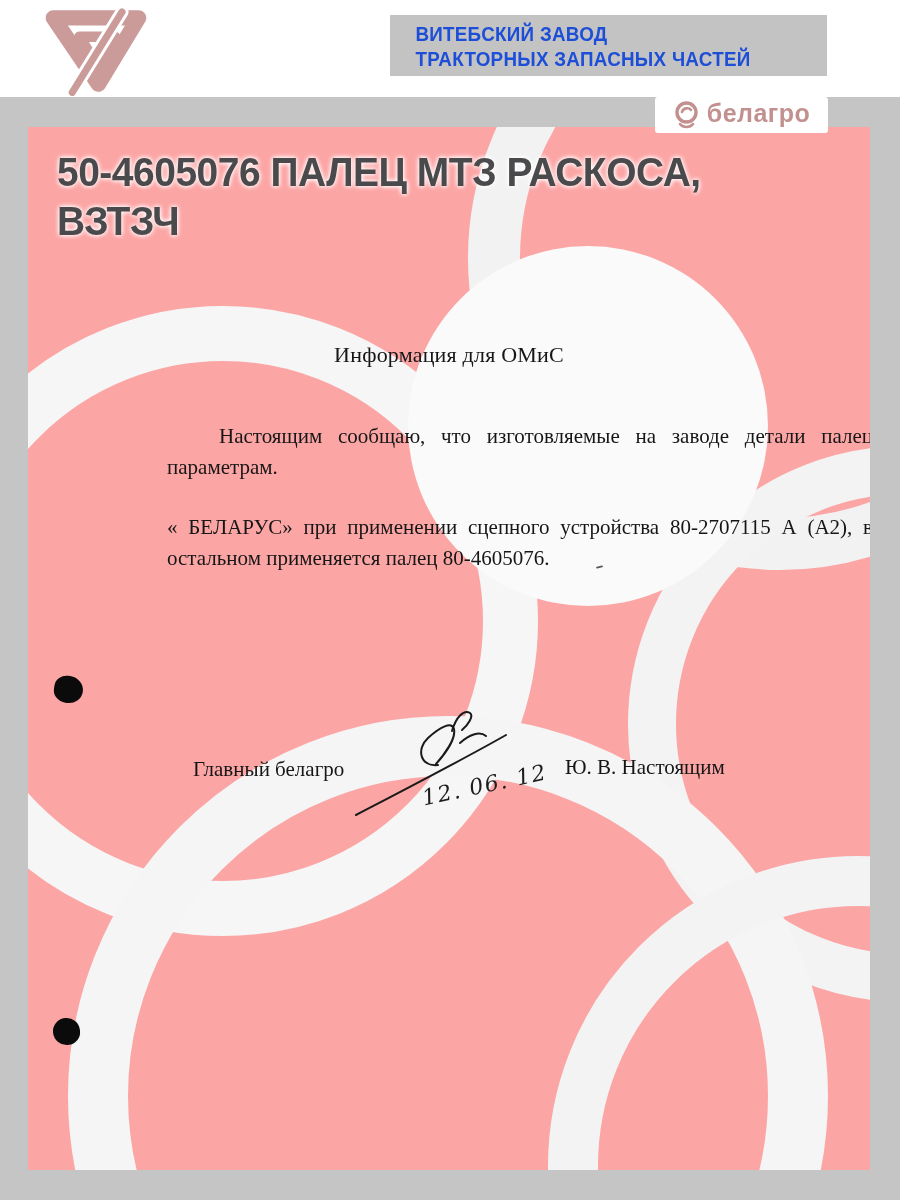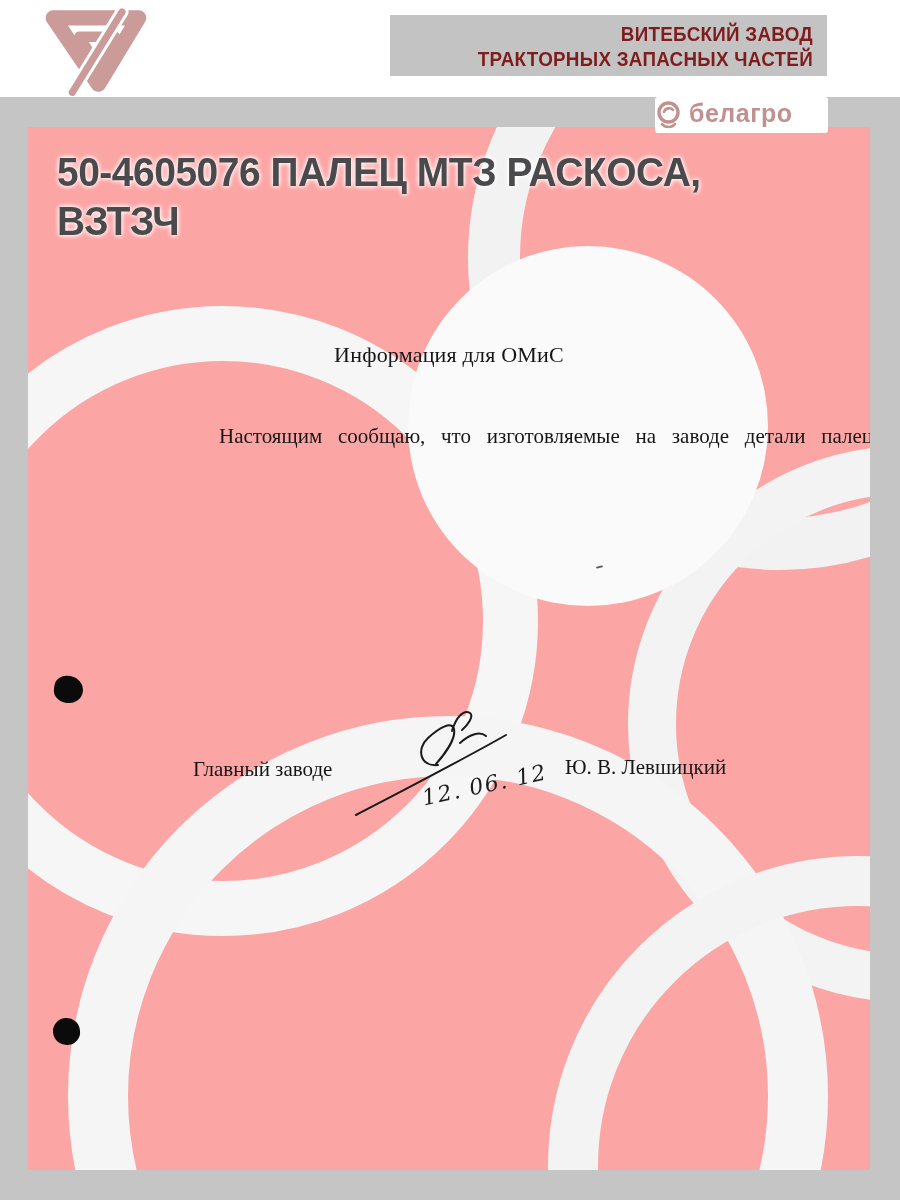--- a/index.html
+++ b/index.html
@@ -6,36 +6,36 @@
   #app{
     position:relative;width:900px;height:1200px;margin:0 auto;
     background:#ffffff;overflow:hidden;
     font-family:"Liberation Sans",sans-serif;
   }
   
   .top-band{position:absolute;left:0;top:0;width:900px;height:97px;background:#ffffff;z-index:6;}
   .brand-logo{position:absolute;left:32px;top:6px;width:128px;height:90px;}
   .factory-box{
     position:absolute;left:390px;top:15px;width:437px;height:61px;
-    background:#c3c3c3;color:#7f1d1d;text-align:right;
+    background:#c3c3c3;color:#1d4ed8;text-align:left;
     padding:7px 14px 0 0;box-sizing:border-box;
   }
   .factory-line{
     font-weight:bold;font-size:20px;line-height:25px;letter-spacing:.3px;
     transform:scaleX(.94);transform-origin:right center;white-space:nowrap;
   }
   
   .gray-band{position:absolute;left:0;top:97px;width:900px;height:30px;background:#c5c5c5;z-index:5;}
   .frame-left{position:absolute;left:0;top:97px;width:28px;height:1103px;background:#c5c5c5;z-index:5;}
   .frame-right{position:absolute;left:870px;top:97px;width:30px;height:1103px;background:#c5c5c5;z-index:5;}
   .frame-bottom{position:absolute;left:0;top:1170px;width:900px;height:30px;background:#c5c5c5;z-index:5;}
   
   .belagro-badge{
     position:absolute;left:655px;top:97px;width:173px;height:36px;background:#ffffff;
-    border-radius:3px;display:flex;align-items:center;gap:7px;z-index:7;
+    border-radius:3px;display:flex;align-items:center;justify-content:center;gap:7px;z-index:7;
   }
   .belagro-text{
     color:#c2918f;font-size:25px;font-weight:bold;letter-spacing:.5px;line-height:1;
     font-family:"Liberation Sans",sans-serif;padding-bottom:3px;
   }
   
   .page{
     position:absolute;left:28px;top:126px;width:842px;height:1044px;
     background:#fca5a5;overflow:hidden;z-index:4;
   }
@@ -115,38 +115,41 @@
     <div class="page-title">
       <div>50-4605076 ПАЛЕЦ МТЗ РАСКОСА,</div>
       <div>ВЗТЗЧ</div>
     </div>
 
     <div class="letter">
       <div class="letter-heading">Информация для ОМиС</div>
 
       <div class="para p1">
         <span class="line jline indent">Настоящим сообщаю, что изготовляемые на заводе детали палец</span>
+        <span class="line">параметрам.</span>
       </div>
 
       <div class="para p2">
+        <span class="line jline">« БЕЛАРУС» при применении сцепного устройства 80-2707115 А (А2), в</span>
+        <span class="line">остальном применяется палец 80-4605076.</span>
       </div>
 
       <div class="speck"></div>
 
       <div class="punch-hole hole-1"></div>
       <div class="punch-hole hole-2"></div>
 
-      <div class="sig-role">Главный заводе</div>
+      <div class="sig-role">Главный белагро</div>
 
       <svg class="sig-mark" viewBox="0 0 170 120" fill="none" xmlns="http://www.w3.org/2000/svg">
         <path d="M4,112 C50,88 112,56 154,32" stroke="#1a1a1a" stroke-width="2" stroke-linecap="round"></path>
         <path d="M86,62 C68,64 64,46 76,35 C88,24 100,18 102,26 C104,36 92,52 84,61" stroke="#1a1a1a" stroke-width="2" stroke-linecap="round"></path>
         <path d="M100,28 C104,14 112,6 118,10 C122,13 116,22 110,27" stroke="#1a1a1a" stroke-width="2" stroke-linecap="round"></path>
         <path d="M108,40 C118,31 128,28 134,33" stroke="#1a1a1a" stroke-width="2" stroke-linecap="round"></path>
       </svg>
 
       <div class="sig-date">12. 06. 12</div>
 
-      <div class="sig-name">Ю. В. Левшицкий</div>
+      <div class="sig-name">Ю. В. Настоящим</div>
     </div>
   </div>
 
 </div>
 
 </body></html>

